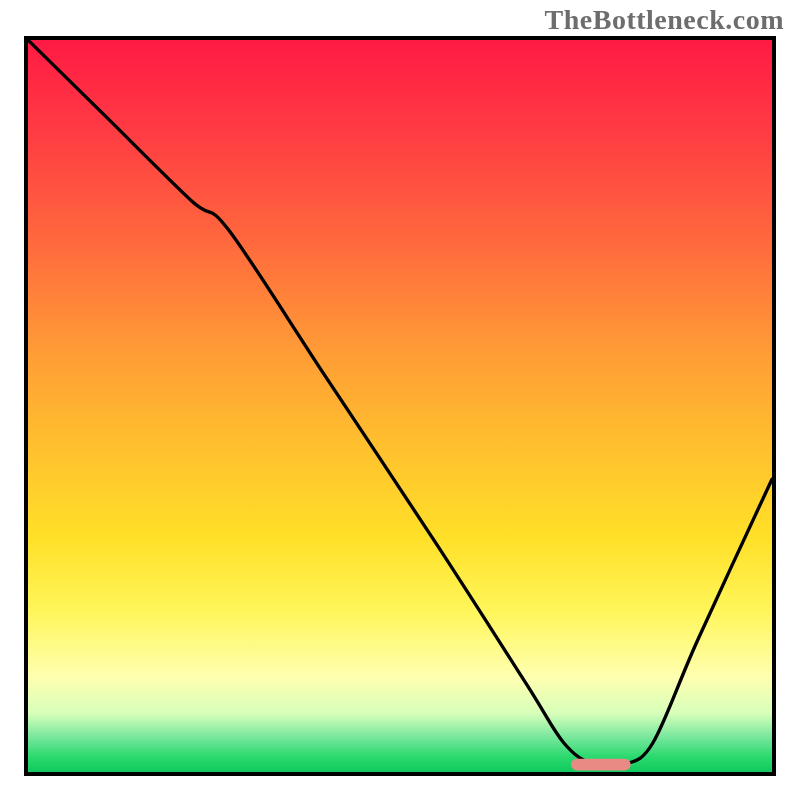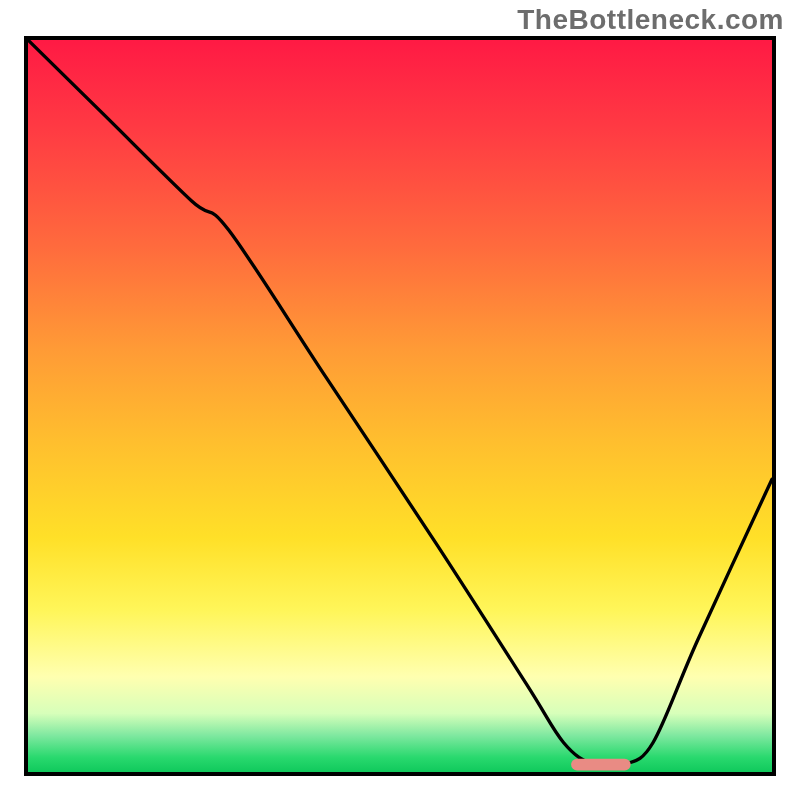--- a/index.html
+++ b/index.html
@@ -8,20 +8,21 @@
     width: 800px;
     height: 800px;
     background: #ffffff;
     font-family: Arial, Helvetica, sans-serif;
     overflow: hidden;
   }
   .stage {
     position: relative;
     width: 800px;
     height: 800px;
+    font-family: Liberation Serif, serif;
   }
   .watermark {
     position: absolute;
     top: 4px;
     right: 16px;
     font-size: 28px;
     font-weight: 600;
     color: #6d6d6d;
     letter-spacing: 0.5px;
     user-select: none;

